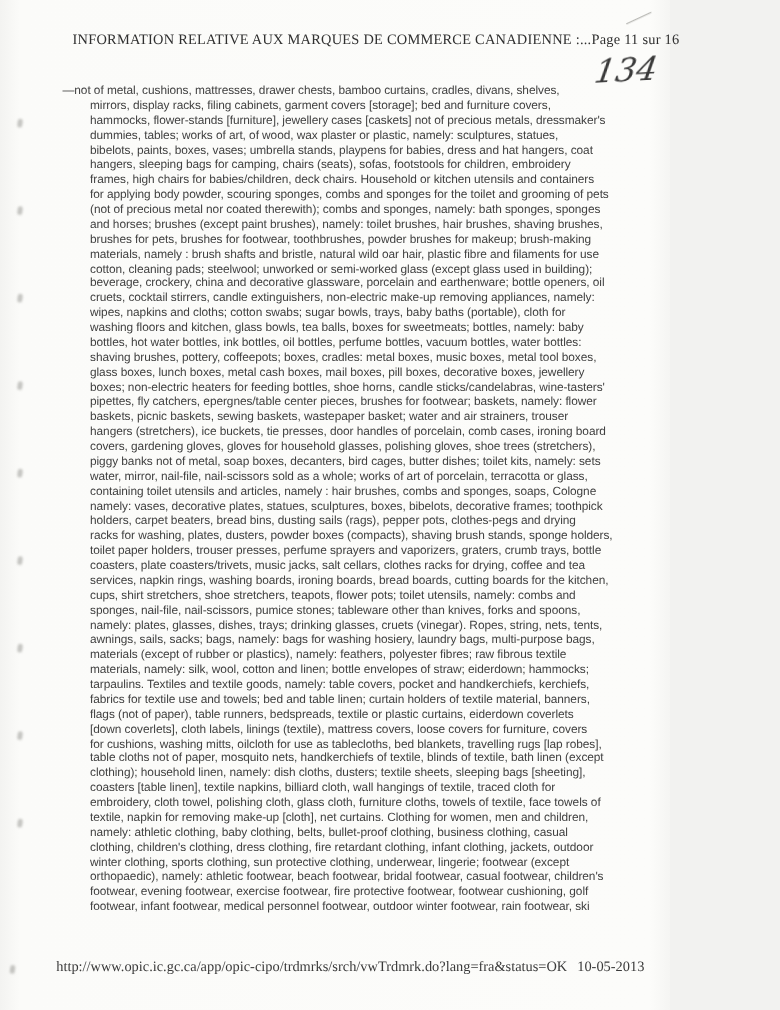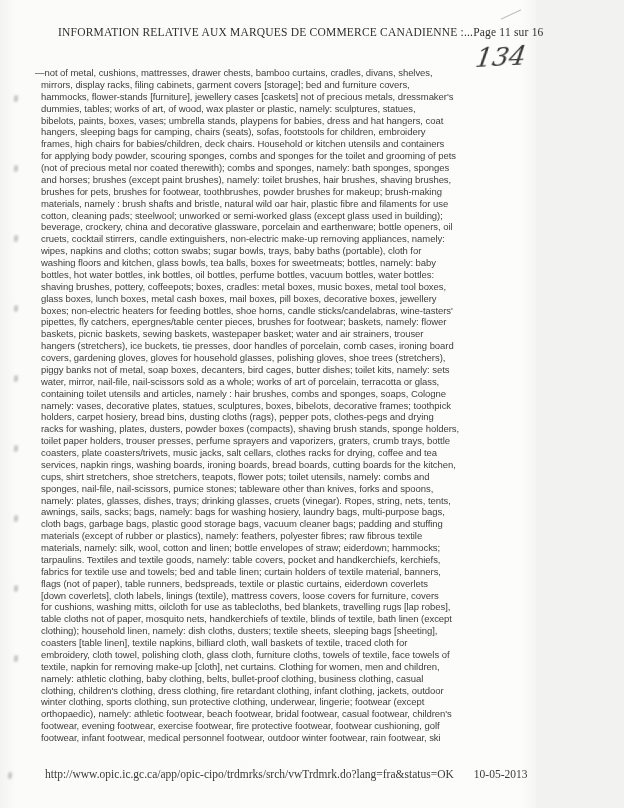--- a/index.html
+++ b/index.html
@@ -34,42 +34,42 @@
     font-family: "DejaVu Serif", serif;
     font-style: italic;
     font-size: 26px;
     color: #3a3a3a;
     transform: skewX(-12deg) rotate(-3deg);
     filter: blur(0.3px);
   }
   
   .body-text {
     position: absolute;
-    left: 41px; top: 67px;
+    left: 56px; top: 67px;
     width: 560px;
     font-size: 9.5px;
     line-height: 11.88px;
     color: #404040;
     letter-spacing: -0.05px;
   }
-  .text-line { white-space: nowrap; }
+  .text-line { white-space: nowrap; margin-left: 16px; }
   .text-line:first-child { margin-left: -6px; }
   
   .footer {
     position: absolute;
     left: 45px; right: 22px; top: 768px;
     display: flex;
     justify-content: space-between;
     font-family: "Liberation Serif", serif;
     font-size: 11.5px;
     color: #3a3a3a;
     white-space: nowrap;
     filter: blur(0.3px);
   }
-  .footer .url { margin-right: 20px; }
+  .footer .url { margin-right: 8px; }
   
   .edge-marks i {
     position: absolute;
     left: 14px;
     width: 4px; height: 7px;
     background: #9a9a96;
     opacity: 0.55;
     border-radius: 2px;
     transform: rotate(8deg);
     filter: blur(0.8px);
@@ -142,40 +142,39 @@
       <div class="text-line">glass boxes, lunch boxes, metal cash boxes, mail boxes, pill boxes, decorative boxes, jewellery</div>
       <div class="text-line">boxes; non-electric heaters for feeding bottles, shoe horns, candle sticks/candelabras, wine-tasters'</div>
       <div class="text-line">pipettes, fly catchers, epergnes/table center pieces, brushes for footwear; baskets, namely: flower</div>
       <div class="text-line">baskets, picnic baskets, sewing baskets, wastepaper basket; water and air strainers, trouser</div>
       <div class="text-line">hangers (stretchers), ice buckets, tie presses, door handles of porcelain, comb cases, ironing board</div>
       <div class="text-line">covers, gardening gloves, gloves for household glasses, polishing gloves, shoe trees (stretchers),</div>
       <div class="text-line">piggy banks not of metal, soap boxes, decanters, bird cages, butter dishes; toilet kits, namely: sets</div>
       <div class="text-line">water, mirror, nail-file, nail-scissors sold as a whole; works of art of porcelain, terracotta or glass,</div>
       <div class="text-line">containing toilet utensils and articles, namely : hair brushes, combs and sponges, soaps, Cologne</div>
       <div class="text-line">namely: vases, decorative plates, statues, sculptures, boxes, bibelots, decorative frames; toothpick</div>
-      <div class="text-line">holders, carpet hosiery, bread bins, dusting cloths (rags), pepper pots, clothes-pegs and drying</div>
+      <div class="text-line">holders, carpet beaters, bread bins, dusting sails (rags), pepper pots, clothes-pegs and drying</div>
       <div class="text-line">racks for washing, plates, dusters, powder boxes (compacts), shaving brush stands, sponge holders,</div>
       <div class="text-line">toilet paper holders, trouser presses, perfume sprayers and vaporizers, graters, crumb trays, bottle</div>
       <div class="text-line">coasters, plate coasters/trivets, music jacks, salt cellars, clothes racks for drying, coffee and tea</div>
       <div class="text-line">services, napkin rings, washing boards, ironing boards, bread boards, cutting boards for the kitchen,</div>
       <div class="text-line">cups, shirt stretchers, shoe stretchers, teapots, flower pots; toilet utensils, namely: combs and</div>
       <div class="text-line">sponges, nail-file, nail-scissors, pumice stones; tableware other than knives, forks and spoons,</div>
       <div class="text-line">namely: plates, glasses, dishes, trays; drinking glasses, cruets (vinegar). Ropes, string, nets, tents,</div>
       <div class="text-line">awnings, sails, sacks; bags, namely: bags for washing hosiery, laundry bags, multi-purpose bags,</div>
-      <div class="text-line">cloth bags, garbage bags, plastic good storage bags, vacuum cleaner bags; padding and stuffing</div>
       <div class="text-line">materials (except of rubber or plastics), namely: feathers, polyester fibres; raw fibrous textile</div>
       <div class="text-line">materials, namely: silk, wool, cotton and linen; bottle envelopes of straw; eiderdown; hammocks;</div>
       <div class="text-line">tarpaulins. Textiles and textile goods, namely: table covers, pocket and handkerchiefs, kerchiefs,</div>
       <div class="text-line">fabrics for textile use and towels; bed and table linen; curtain holders of textile material, banners,</div>
       <div class="text-line">flags (not of paper), table runners, bedspreads, textile or plastic curtains, eiderdown coverlets</div>
       <div class="text-line">[down coverlets], cloth labels, linings (textile), mattress covers, loose covers for furniture, covers</div>
       <div class="text-line">for cushions, washing mitts, oilcloth for use as tablecloths, bed blankets, travelling rugs [lap robes],</div>
       <div class="text-line">table cloths not of paper, mosquito nets, handkerchiefs of textile, blinds of textile, bath linen (except</div>
       <div class="text-line">clothing); household linen, namely: dish cloths, dusters; textile sheets, sleeping bags [sheeting],</div>
-      <div class="text-line">coasters [table linen], textile napkins, billiard cloth, wall baskets of textile, traced cloth for</div>
+      <div class="text-line">coasters [table linen], textile napkins, billiard cloth, wall hangings of textile, traced cloth for</div>
       <div class="text-line">embroidery, cloth towel, polishing cloth, glass cloth, furniture cloths, towels of textile, face towels of</div>
       <div class="text-line">textile, napkin for removing make-up [cloth], net curtains. Clothing for women, men and children,</div>
       <div class="text-line">namely: athletic clothing, baby clothing, belts, bullet-proof clothing, business clothing, casual</div>
       <div class="text-line">clothing, children's clothing, dress clothing, fire retardant clothing, infant clothing, jackets, outdoor</div>
       <div class="text-line">winter clothing, sports clothing, sun protective clothing, underwear, lingerie; footwear (except</div>
       <div class="text-line">orthopaedic), namely: athletic footwear, beach footwear, bridal footwear, casual footwear, children's</div>
       <div class="text-line">footwear, evening footwear, exercise footwear, fire protective footwear, footwear cushioning, golf</div>
       <div class="text-line">footwear, infant footwear, medical personnel footwear, outdoor winter footwear, rain footwear, ski</div>
     </div>
 

